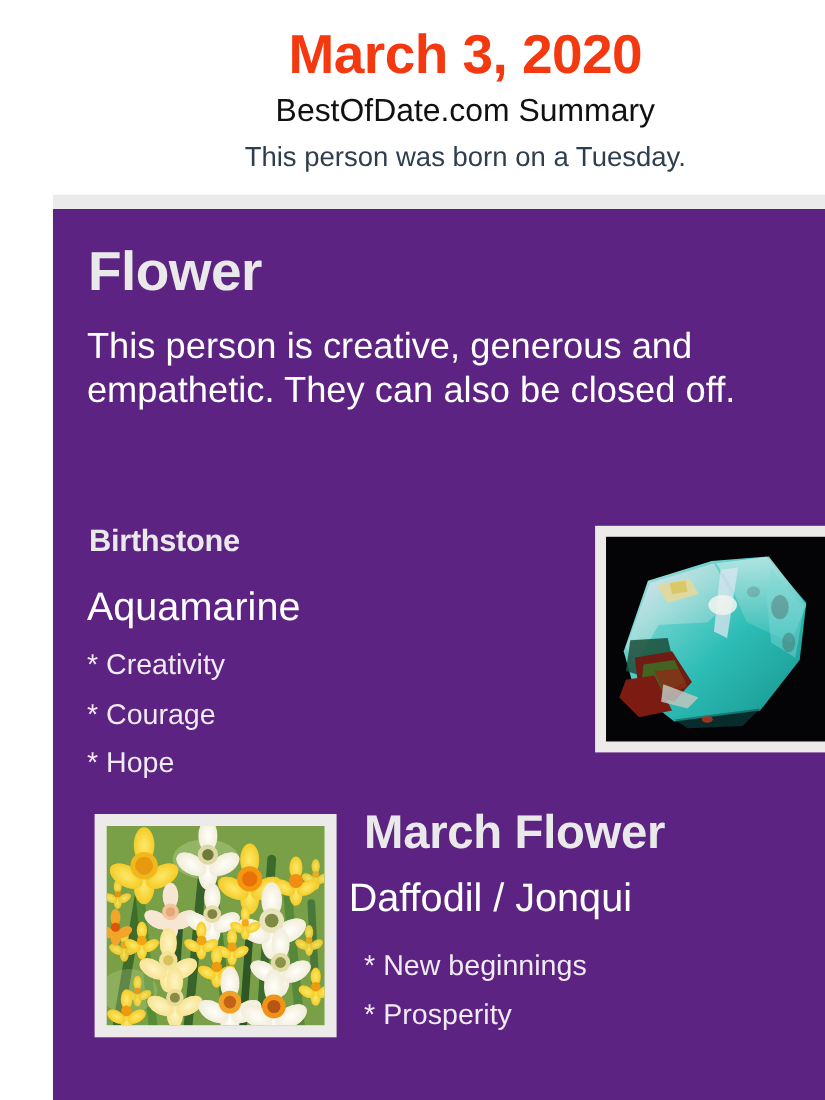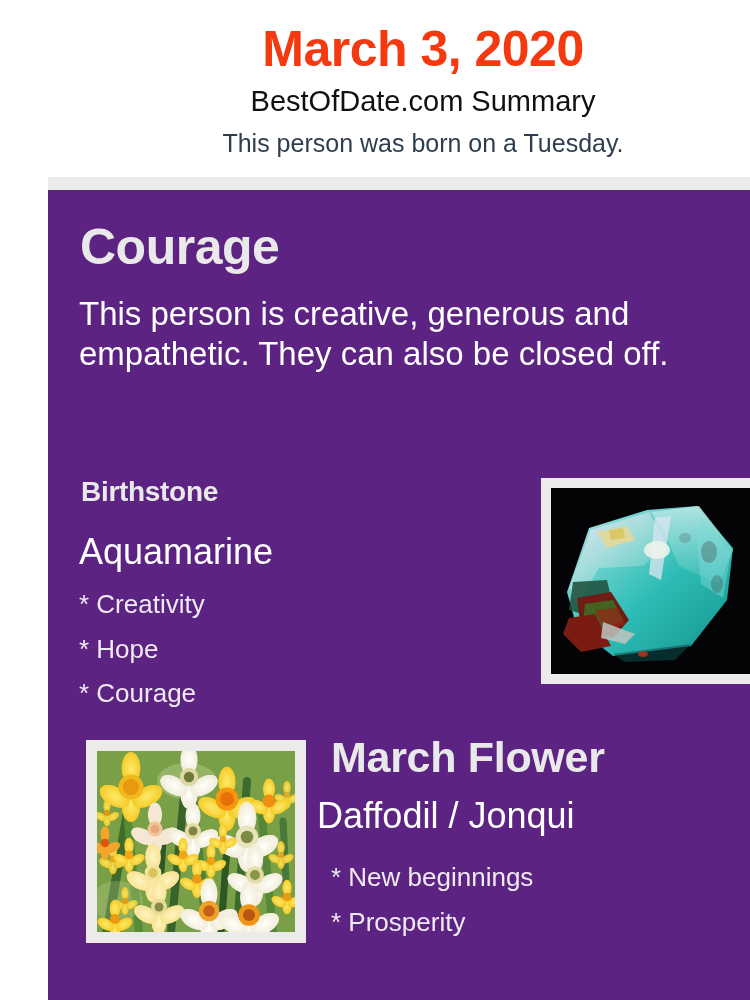--- a/index.html
+++ b/index.html
@@ -202,29 +202,29 @@
   <div class="header">
     <div class="header-date">March 3, 2020</div>
     <div class="header-site">BestOfDate.com Summary</div>
     <div class="header-weekday">This person was born on a Tuesday.</div>
   </div>
 
   <div class="divider-band"></div>
 
   <div class="body-panel"></div>
 
-  <div class="zodiac-title">Courage</div>
+  <div class="zodiac-title">Flower</div>
   <div class="zodiac-desc">This person is creative, generous and empathetic. They can also be closed off.</div>
 
   <div class="stone-title">Birthstone</div>
   <div class="stone-name">Aquamarine</div>
   <div class="stone-traits">
     <div class="trait">* Creativity</div>
+    <div class="trait">* Courage</div>
     <div class="trait">* Hope</div>
-    <div class="trait">* Courage</div>
   </div>
 
   <div class="photo-frame" id="stone-frame"></div>
   <div class="photo-inner" id="stone-photo">
     <svg width="199" height="186" viewBox="0 0 199 186" xmlns="http://www.w3.org/2000/svg">
       <defs>
         <linearGradient id="gq1" x1="0" y1="0" x2="1" y2="1">
           <stop offset="0%" stop-color="#CFE9E3"></stop>
           <stop offset="22%" stop-color="#79D6D2"></stop>
           <stop offset="55%" stop-color="#2DBDB6"></stop>

